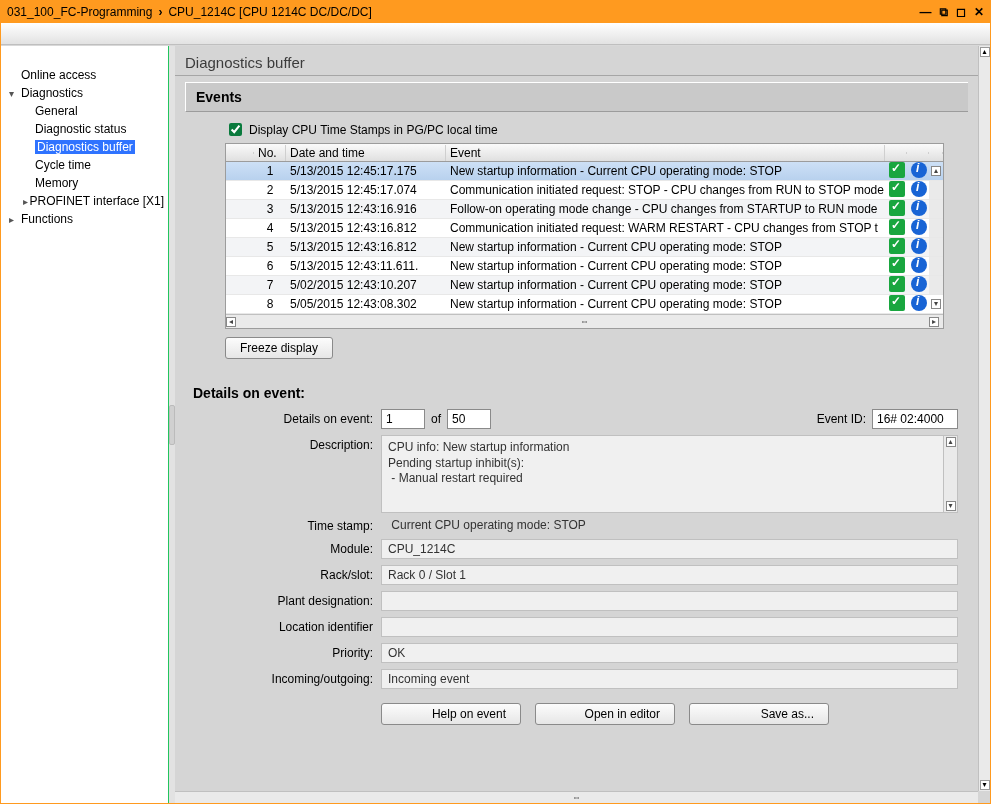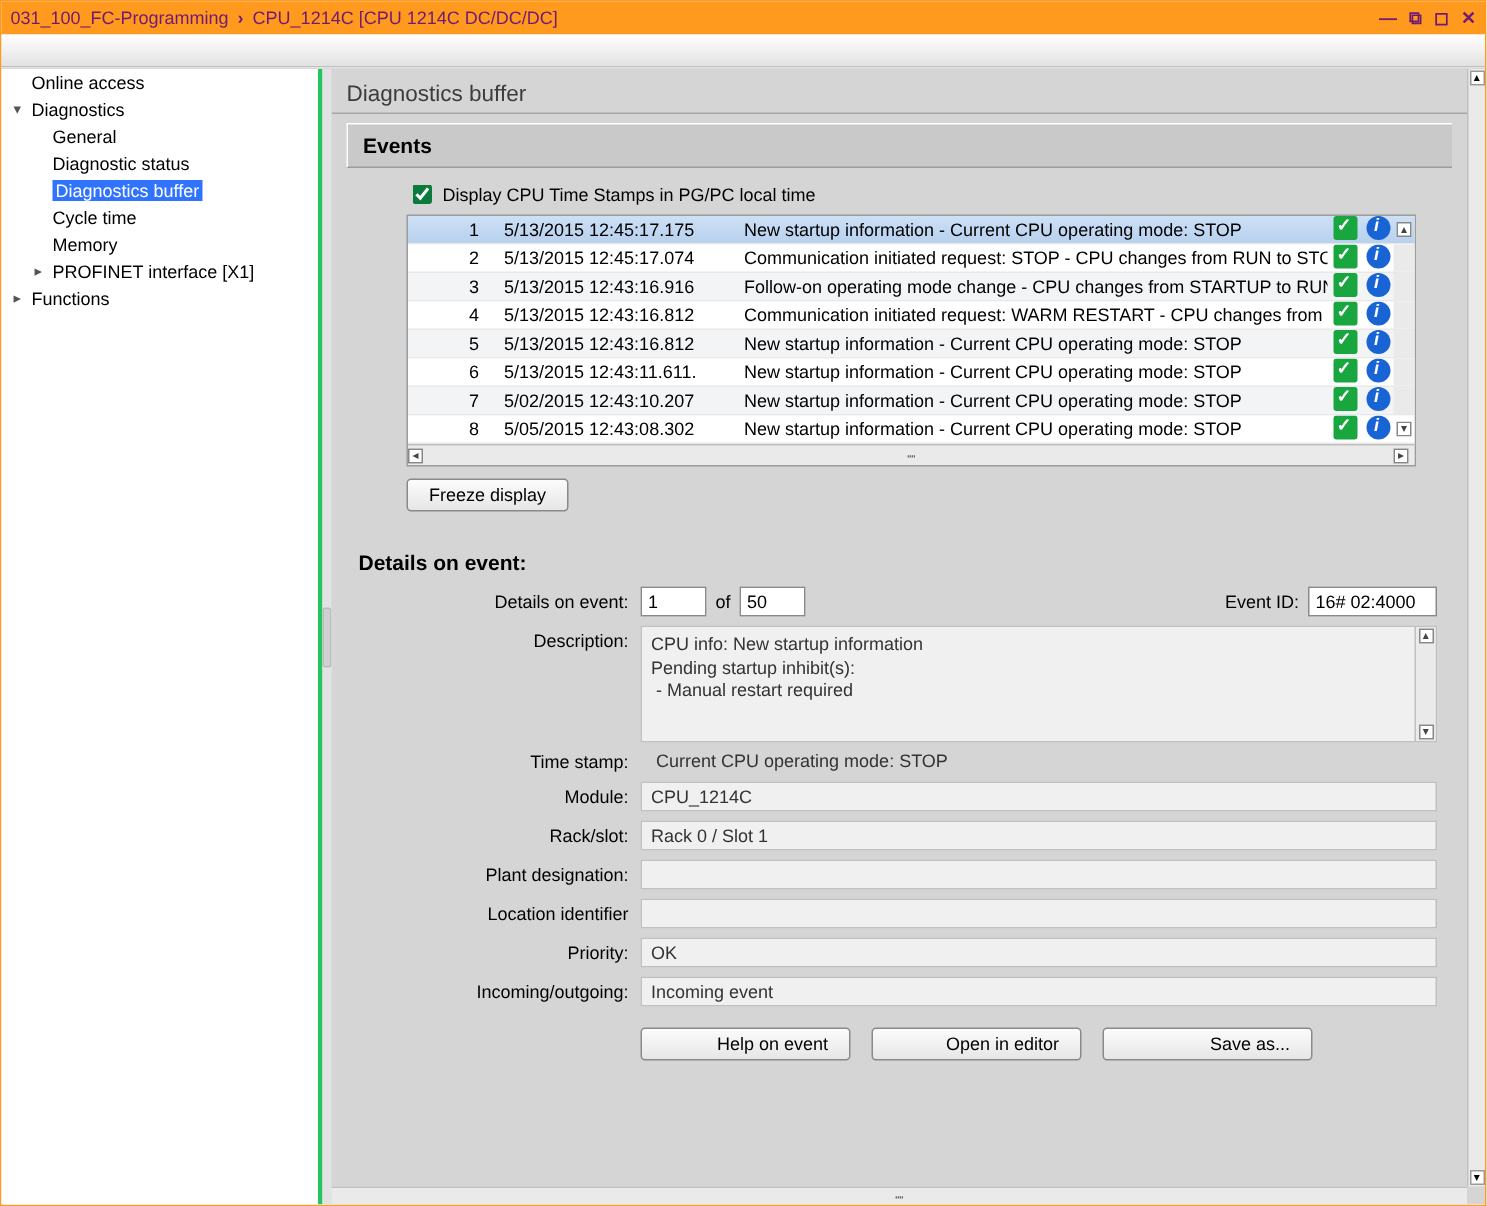--- a/index.html
+++ b/index.html
@@ -1,23 +1,23 @@
 <!DOCTYPE html>
 <html><head>
 <meta charset="utf-8">
 <style>
   * { box-sizing: border-box; font-family: "Segoe UI", Tahoma, sans-serif; font-size: 12px; }
   body { margin: 0; background: #fff; }
   .window { width: 991px; height: 804px; border: 1px solid #ff9a1f; display: flex; flex-direction: column; }
-  .titlebar { background: #ff9a1f; color: #701a75; height: 22px; display: flex; align-items: center; padding: 0 6px; }
+  .titlebar { background: #ff9a1f; color: #000000; height: 22px; display: flex; align-items: center; padding: 0 6px; }
   .titlebar .sep { margin: 0 6px; font-weight: bold; }
   .titlebar .btns { margin-left: auto; display: flex; gap: 8px; font-weight: bold; font-size: 13px; }
   .toolbar-strip { height: 22px; background: linear-gradient(#fff, #e2e2e2); border-bottom: 1px solid #bfbfbf; }
   .body { flex: 1; display: flex; overflow: hidden; background: #fff; border-top: 1px solid #d8d8d8; }
-  .sidebar { width: 214px; background: #fff; border-right: 3px solid #22c55e; padding-top: 0; }
+  .sidebar { width: 168px; background: #fff; border-right: 1px solid #22c55e; padding-top: 20px; }
   .tree-item { display: flex; align-items: center; padding: 2px 4px 2px 8px; color: #000; cursor: default; white-space: nowrap; }
   .tree-item .arrow { width: 12px; display: inline-block; color: #555; font-size: 10px; }
   .tree-child { padding-left: 34px; }
   .tree-child.sel span { background: #2f73ff; color: #fff; padding: 0 2px; }
   .splitter { width: 6px; background: #e2e2e2; position: relative; }
   .splitter .thumb { position: absolute; left: 0; right: 0; top: 50%; transform: translateY(-50%); height: 40px; background: #d0d0d0; border: 1px solid #bbb; border-radius: 2px; }
   .main { flex: 1; display: flex; flex-direction: column; background: #d5d5d5; position: relative; }
   .main-inner { flex: 1; overflow: hidden; margin-right: 12px; background: #d5d5d5; }
   .right-scroll { position: absolute; top:0; right:0; bottom:12px; width:12px; background:#eaeaea; border-left:1px solid #c0c0c0; display:flex; flex-direction:column; align-items:center; justify-content:space-between; padding:1px 0; }
   .right-scroll .sb-btn { width:10px; height:10px; background:#fff; border:1px solid #999; font-size:8px; line-height:8px; text-align:center; }
@@ -123,20 +123,29 @@
       <div class="main-inner">
         <div class="section-title">Diagnostics buffer</div>
         <div class="events-panel">
           <div class="events-head">Events</div>
           <div class="events-body">
             <div class="checkbox-row">
               <input type="checkbox" checked="" style="">
               <span>Display CPU Time Stamps in PG/PC local time</span>
             </div>
             <div class="grid">
+              <div class="grid-header">
+                <div></div>
+                <div>No.</div>
+                <div>Date and time</div>
+                <div>Event</div>
+                <div></div>
+                  <div></div>
+                  <div></div>
+              </div>
               <div class="grid-rows" id="grid-rows">
                   <div class="grid-row selected">
                     <div></div>
                     <div class="col-no">1</div>
                     <div>5/13/2015 12:45:17.175</div>
                     <div>New startup information  - Current CPU operating mode: STOP</div>
                     <div><span class="ic-ok"></span></div>
                     <div><span class="ic-info"></span></div>
                     <div class="grid-scroll-col">
                       <div class="sb-arrow">▴</div>

